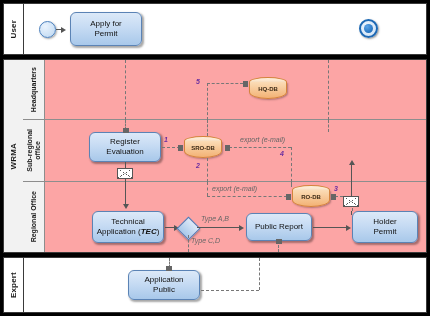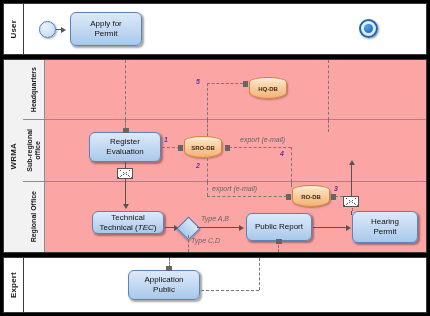--- a/index.html
+++ b/index.html
@@ -42,21 +42,21 @@
   .lane-body{position:absolute;left:21px;right:0;top:0;bottom:0;}
 
   
   .task{position:absolute;box-sizing:border-box;
         border:1px solid #5b83b5;border-radius:6px;
         background:linear-gradient(to bottom,#dce9f8 0%,#c6dbf3 45%,#a8c8ea 100%);
         box-shadow:1.5px 1.5px 2px rgba(0,0,0,.35);
         display:flex;align-items:center;justify-content:center;
         text-align:center;font-size:8px;color:#111;line-height:10px;
         padding:1px 2px;}
-  .task i{font-style:italic;}
+  .task i{font-style:italic;font-weight:bold;}
 
   
   .event{position:absolute;border-radius:50%;box-sizing:border-box;}
   .start-event{width:17px;height:17px;border:1.6px solid #4a7fbd;
       background:radial-gradient(circle at 35% 30%,#eaf3fd,#bcd7f1);
       box-shadow:1px 1px 2px rgba(0,0,0,.35);}
   .end-event{width:19px;height:19px;border:2.2px solid #1d68b3;
       background:radial-gradient(circle at 35% 30%,#eaf3fd,#cfe2f5);
       box-shadow:1px 1px 2px rgba(0,0,0,.4);
       display:flex;align-items:center;justify-content:center;}
@@ -213,25 +213,25 @@
 
     <div class="lane" id="lane-ro">
       <div class="lane-label">
         <span>Regional Office</span>
       </div>
       <div class="lane-body">
 
         <div class="seq v" style="left:81px;top:0;height:24px;"></div>
         <div class="arrow down" style="left:78.5px;top:22px;"></div>
 
-        <div class="task" style="left:48px;top:29px;width:72px;height:23px;">
+        <div class="task" style="left:48px;top:29px;width:72px;height:32px;">
           <div>
             <div>Technical</div>
             <div>
-              <span>Technical (</span><i>TEC</i><span>)</span>
+              <span>Application (</span><i>TEC</i><span>)</span>
             </div>
           </div>
         </div>
 
         <div class="seq h" style="left:121px;top:45px;width:12px;"></div>
         <div class="arrow right" style="left:130px;top:42.5px;"></div>
 
         <div class="gateway" style="left:136px;top:38px;"></div>
 
         <div class="seq h" style="left:153px;top:45px;width:45px;"></div>
@@ -243,21 +243,21 @@
 
         <div class="task" style="left:202px;top:31px;width:66px;height:28px;">
           <div>Public Report</div>
         </div>
 
         <div class="seq h" style="left:269px;top:45px;width:36px;"></div>
         <div class="arrow right" style="left:302px;top:42.5px;"></div>
 
         <div class="task" style="left:308px;top:29px;width:66px;height:32px;">
           <div>
-            <div>Hearing</div>
+            <div>Holder</div>
             <div>Permit</div>
           </div>
         </div>
 
         <div class="datastore" style="left:248px;top:3px;">
           <div class="top"></div>
           <div class="body"></div>
           <div class="ds-label">RO-DB</div>
         </div>
 

